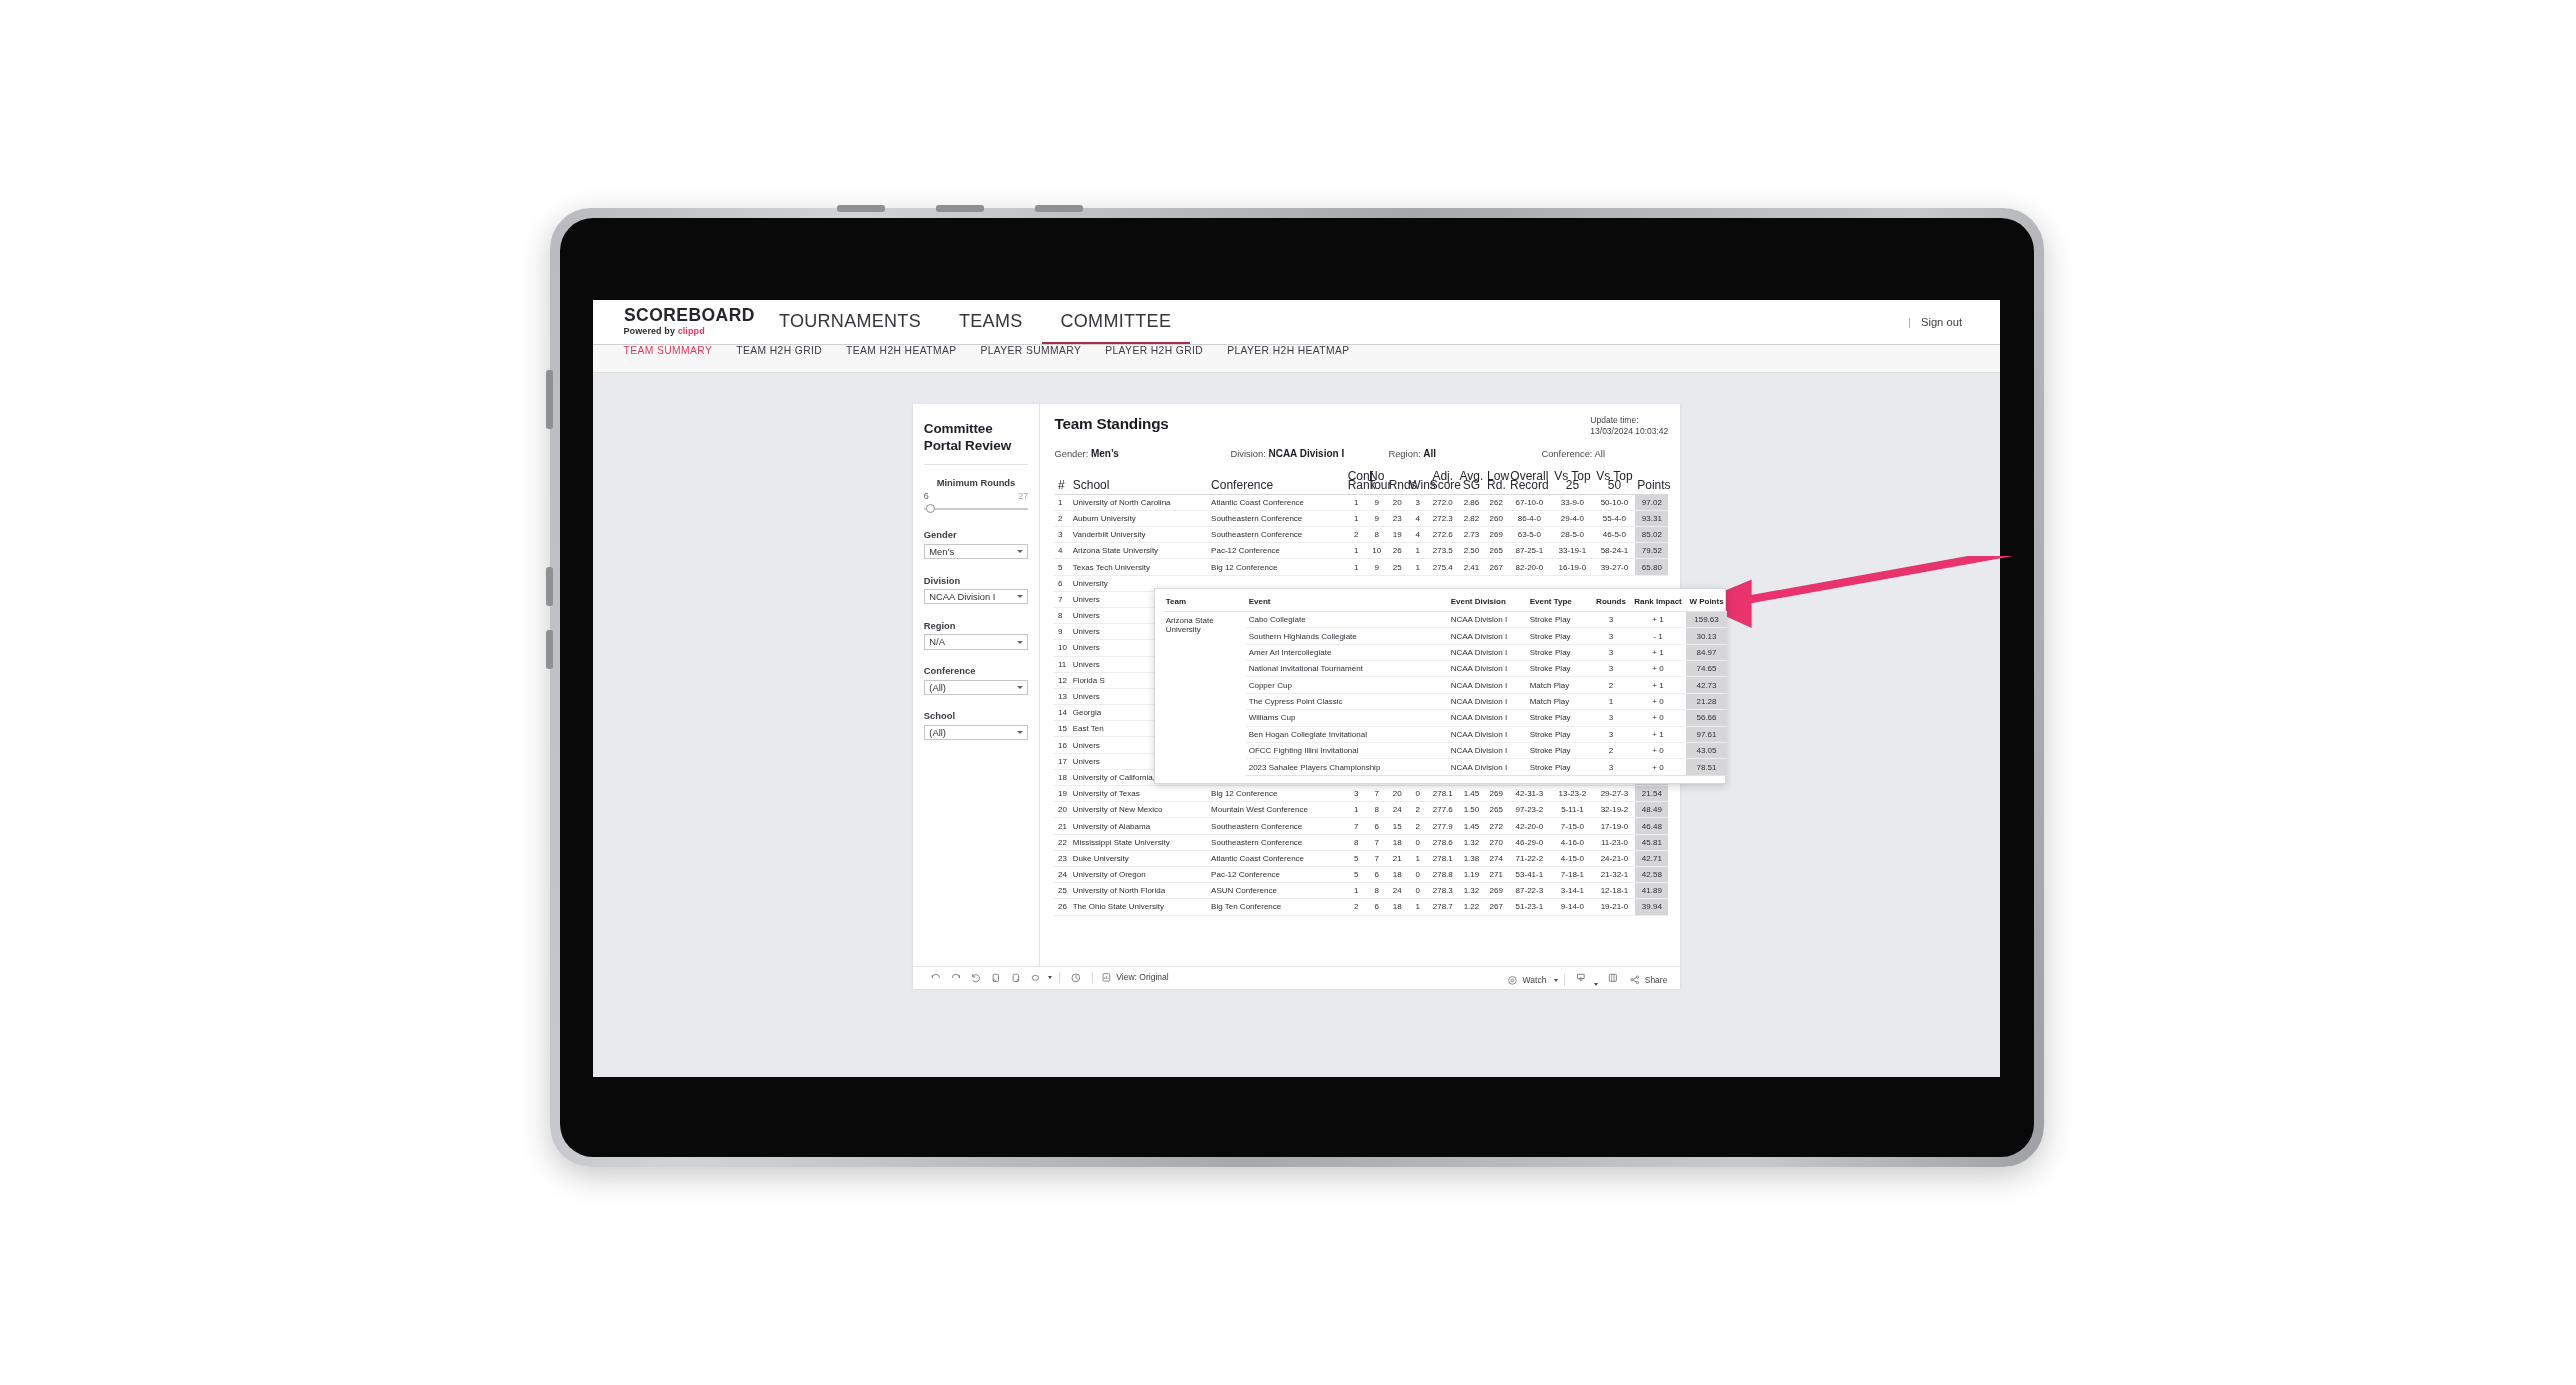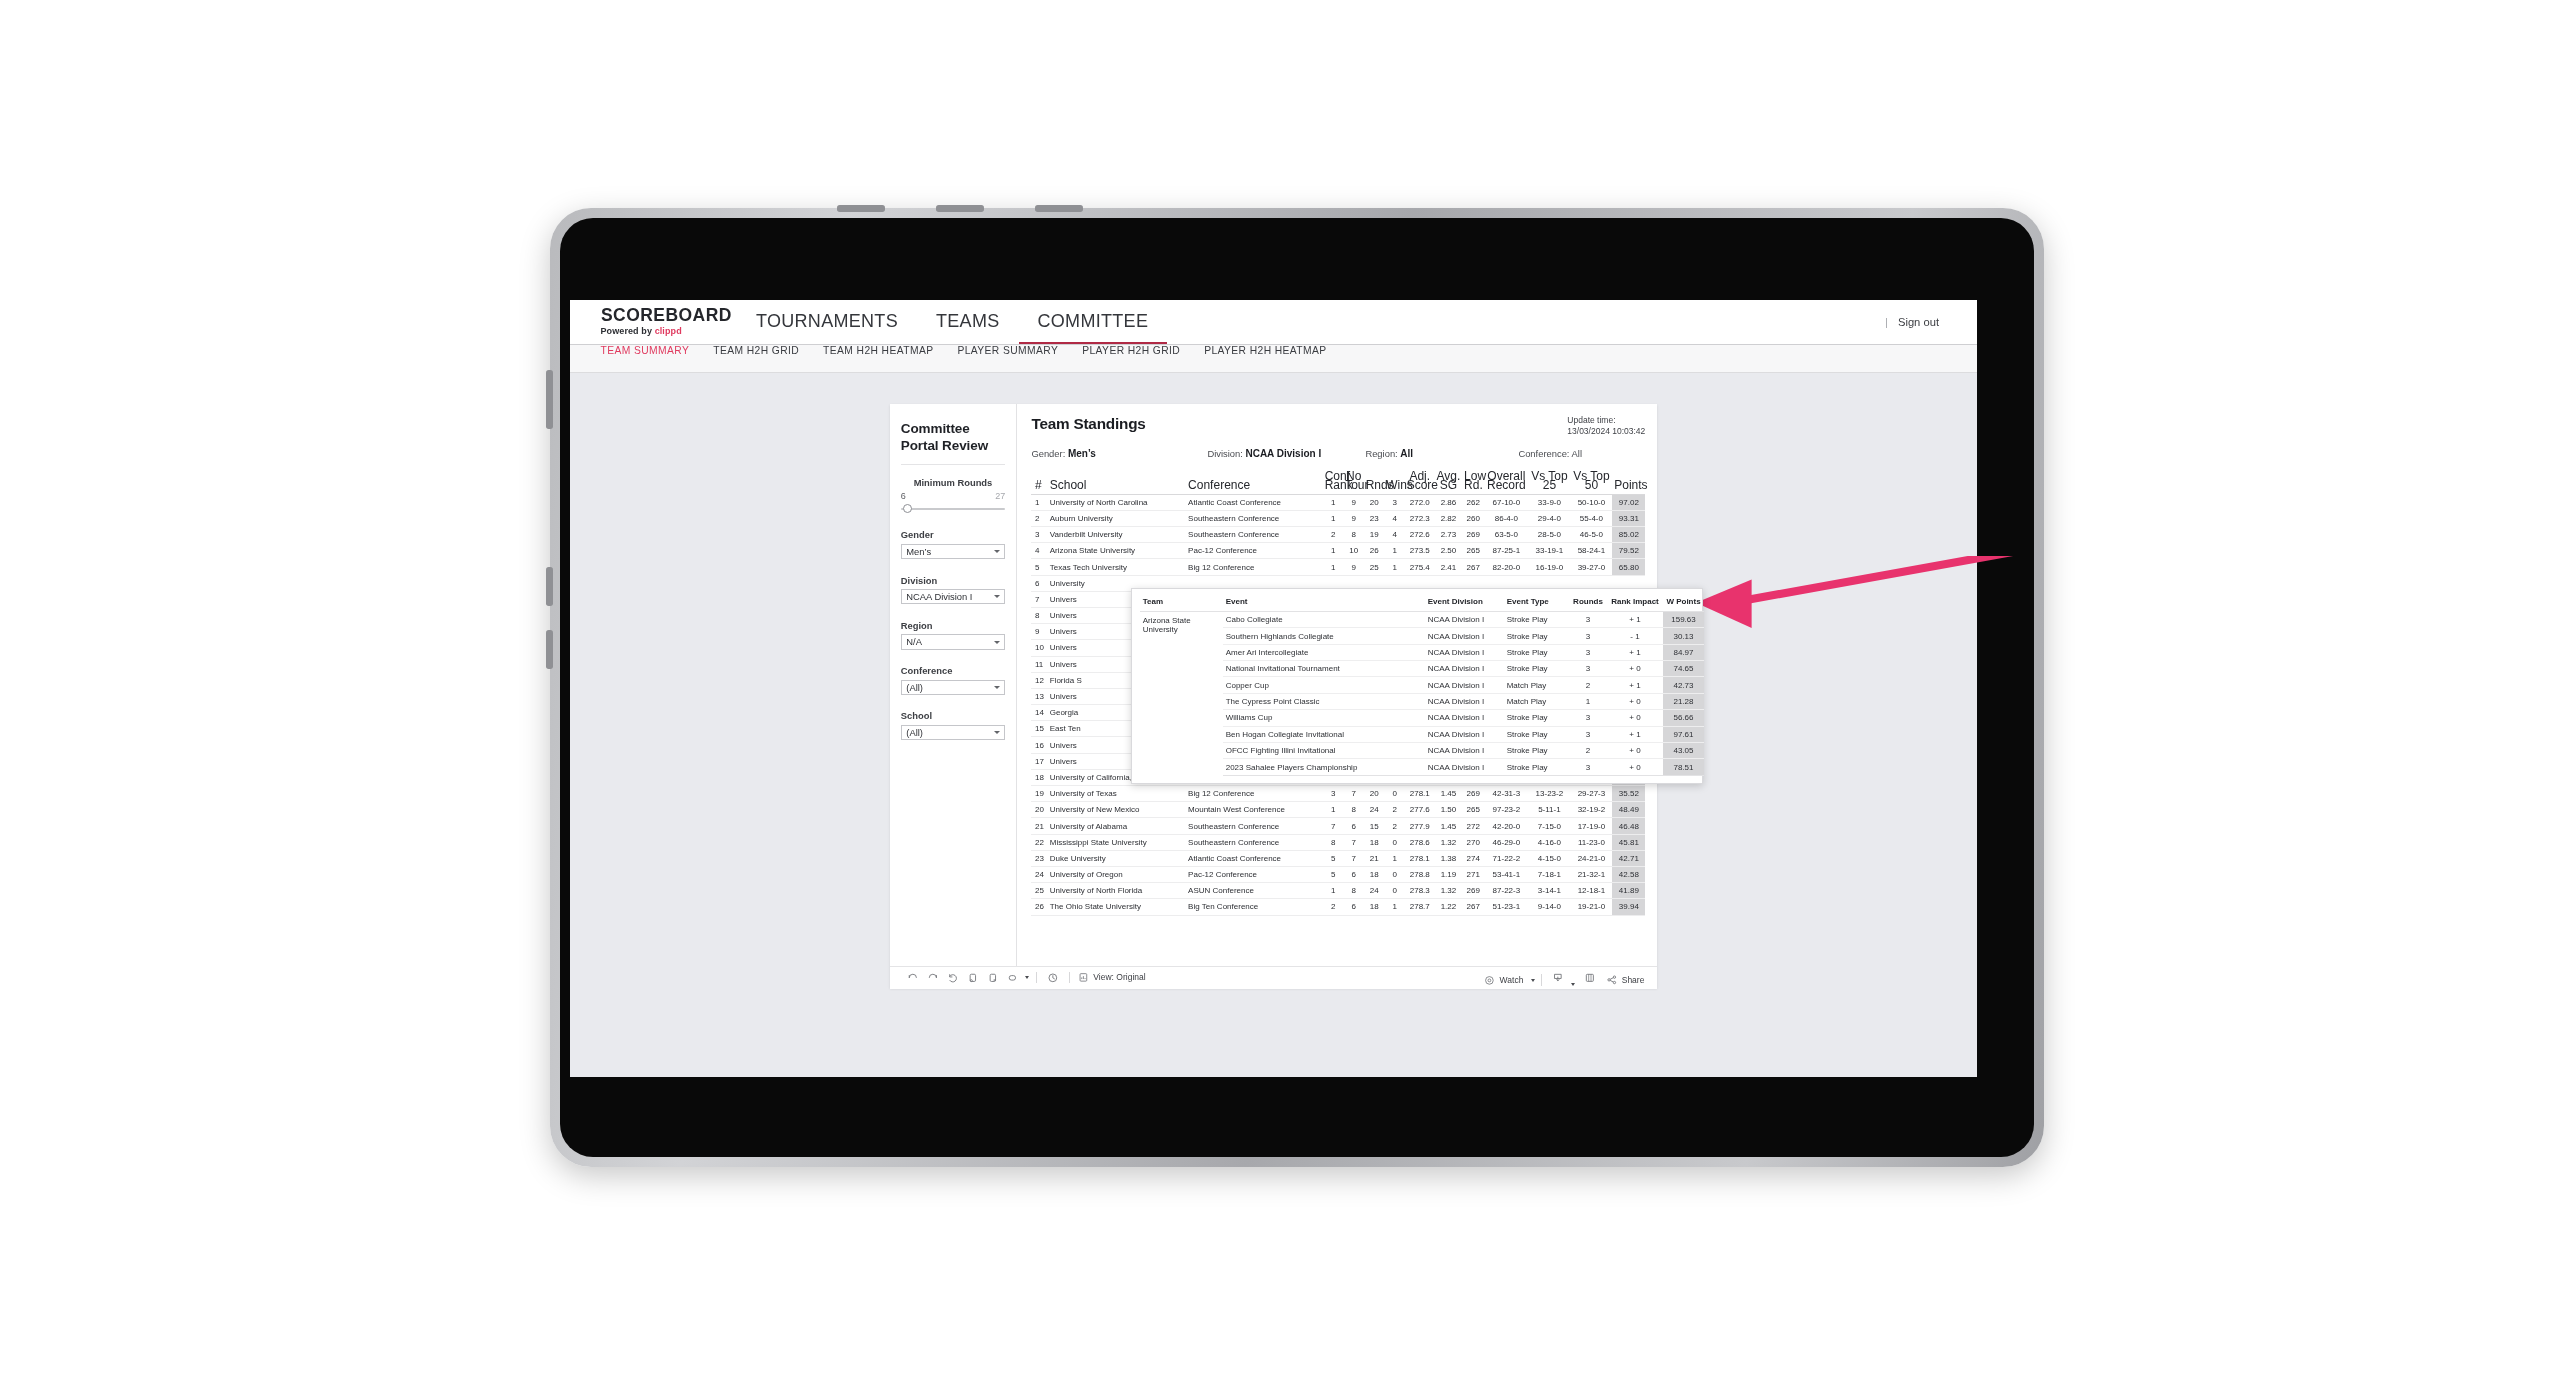--- a/index.html
+++ b/index.html
@@ -21,21 +21,21 @@
   }
   #tablet-screen {
     position:absolute; left:10px; top:10px; right:10px; bottom:10px;
     background:#090909; border-radius:33px;
   }
   .btn-top { position:absolute; top:-2.7px; width:48px; height:6.3px; background:#8f9094; border-radius:2.7px; }
   .btn-side { position:absolute; left:-3.6px; width:6.3px; background:#8f9094; border-radius:2.7px; }
 
   
   #page {
-    position:absolute; left:570px; top:300px;
+    position:absolute; left:593px; top:300px;
     width:1407px; height:777px;
     background:#ffffff; overflow:hidden;
   }
 
   
   #topnav {
     position:relative; height:45px; background:#fff;
     border-bottom:0.9px solid #cfcfd2; display:flex; align-items:stretch;
   }
   #brand { padding:5.4px 0 0 30.5px; width:144px; }
@@ -652,21 +652,21 @@
                     <td class="c-n">3</td>
                     <td class="c-n">7</td>
                     <td class="c-n">20</td>
                     <td class="c-n">0</td>
                     <td class="c-sc">278.1</td>
                     <td class="c-sg">1.45</td>
                     <td class="c-low">269</td>
                     <td class="c-rec">42-31-3</td>
                     <td class="c-t25">13-23-2</td>
                     <td class="c-t50">29-27-3</td>
-                    <td class="c-pts points">35.52</td>
+                    <td class="c-pts points">21.54</td>
                   </tr>
                   <tr>
                     <td class="c-rank l">20</td>
                     <td class="c-school l">University of New Mexico</td>
                     <td class="c-conf l">Mountain West Conference</td>
                     <td class="c-n">1</td>
                     <td class="c-n">8</td>
                     <td class="c-n">24</td>
                     <td class="c-n">2</td>
                     <td class="c-sc">277.6</td>

